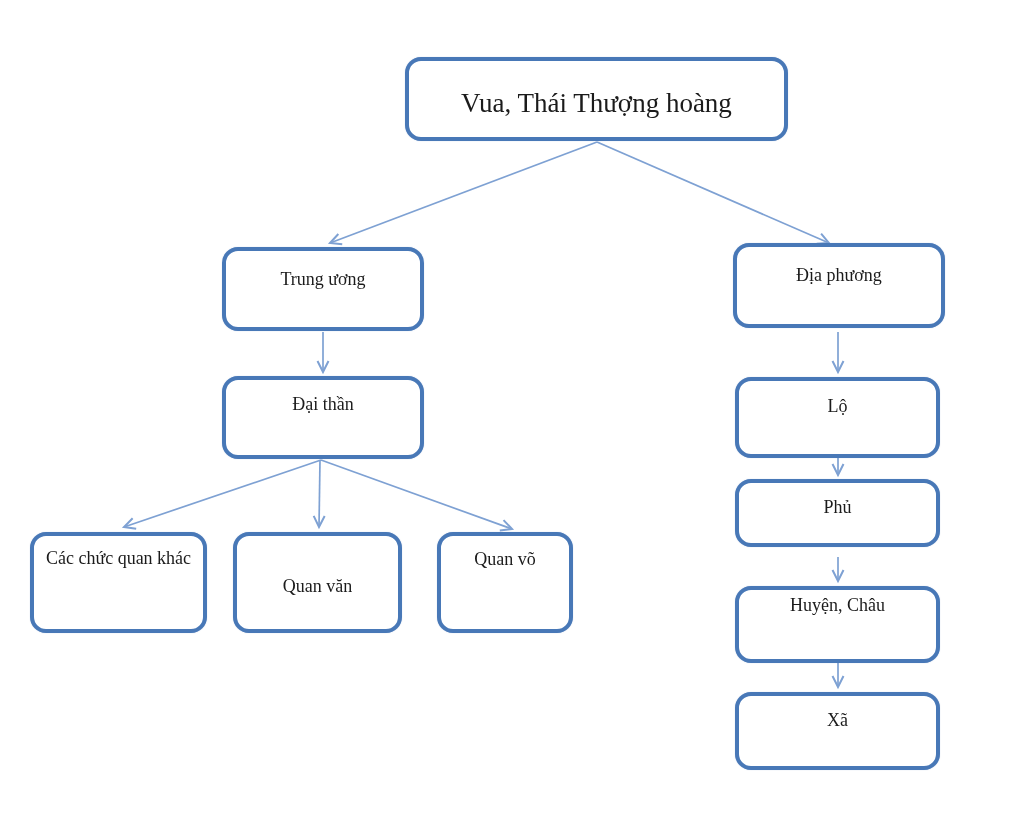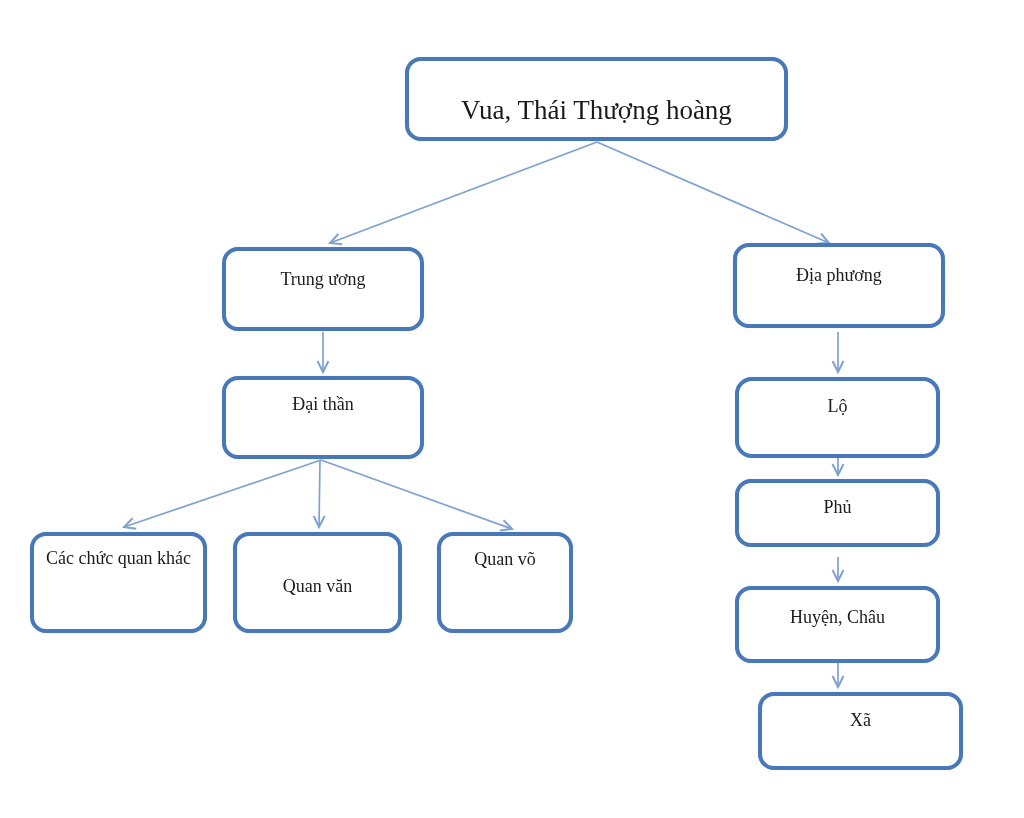--- a/index.html
+++ b/index.html
@@ -51,31 +51,31 @@
     text-align: center;
     color: var(--text-color);
     font-size: 18px;
     line-height: 1.7;
   }
   .node .label {
     display: inline-block;
     padding: 0 8px;
   }
   
-  #n-root        { left: 405px; top: 57px;  width: 383px; height: 84px;  padding-top: 27px; font-size: 27px; }
+  #n-root        { left: 405px; top: 57px;  width: 383px; height: 84px;  padding-top: 20px; font-size: 27px; }
   #n-trunguong   { left: 222px; top: 247px; width: 202px; height: 84px;  padding-top: 13px; }
   #n-daithan     { left: 222px; top: 376px; width: 202px; height: 83px;  padding-top: 9px; }
   #n-cacchuc     { left: 30px;  top: 532px; width: 177px; height: 101px; padding-top: 7px;  }
   #n-quanvan     { left: 233px; top: 532px; width: 169px; height: 101px; padding-top: 8px; align-items: center;  }
   #n-quanvo      { left: 437px; top: 532px; width: 136px; height: 101px; padding-top: 8px;  }
   #n-diaphuong   { left: 733px; top: 243px; width: 212px; height: 85px;  padding-top: 13px; }
-  #n-lo          { left: 735px; top: 377px; width: 205px; height: 81px;  padding-top: 10px; border-radius: 17px; }
+  #n-lo          { left: 735px; top: 377px; width: 205px; height: 81px;  padding-top: 10px; }
   #n-phu         { left: 735px; top: 479px; width: 205px; height: 68px;  padding-top: 9px;  }
-  #n-huyenchau   { left: 735px; top: 586px; width: 205px; height: 77px;  padding-top: 12px;  }
-  #n-xa          { left: 735px; top: 692px; width: 205px; height: 78px;  padding-top: 9px; margin-left: 23px;  }
+  #n-huyenchau   { left: 735px; top: 586px; width: 205px; height: 77px;  padding-top: 0;  }
+  #n-xa          { left: 735px; top: 692px; width: 205px; height: 78px;  padding-top: 9px;  }
 </style>
 </head>
 <body>
 
 <div class="canvas">
 
   <svg class="arrows" viewBox="0 0 1024 818" xmlns="http://www.w3.org/2000/svg" aria-hidden="true">
     <defs>
       <marker id="ah" markerWidth="18" markerHeight="16" refX="13" refY="7" orient="auto" markerUnits="userSpaceOnUse">
         <path class="arrowhead-path" d="M2,1.5 L13,7 L2,12.5"></path>

